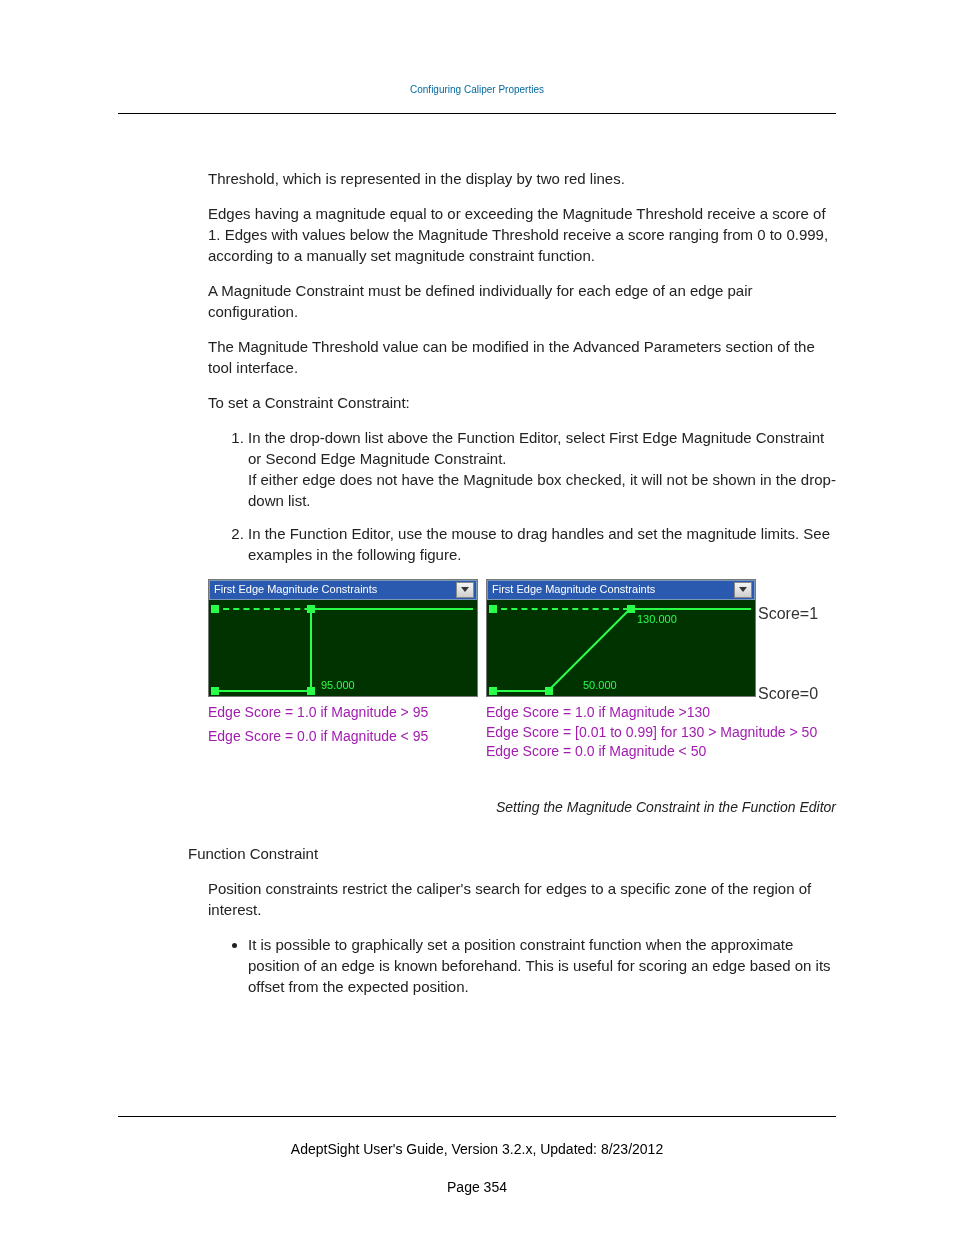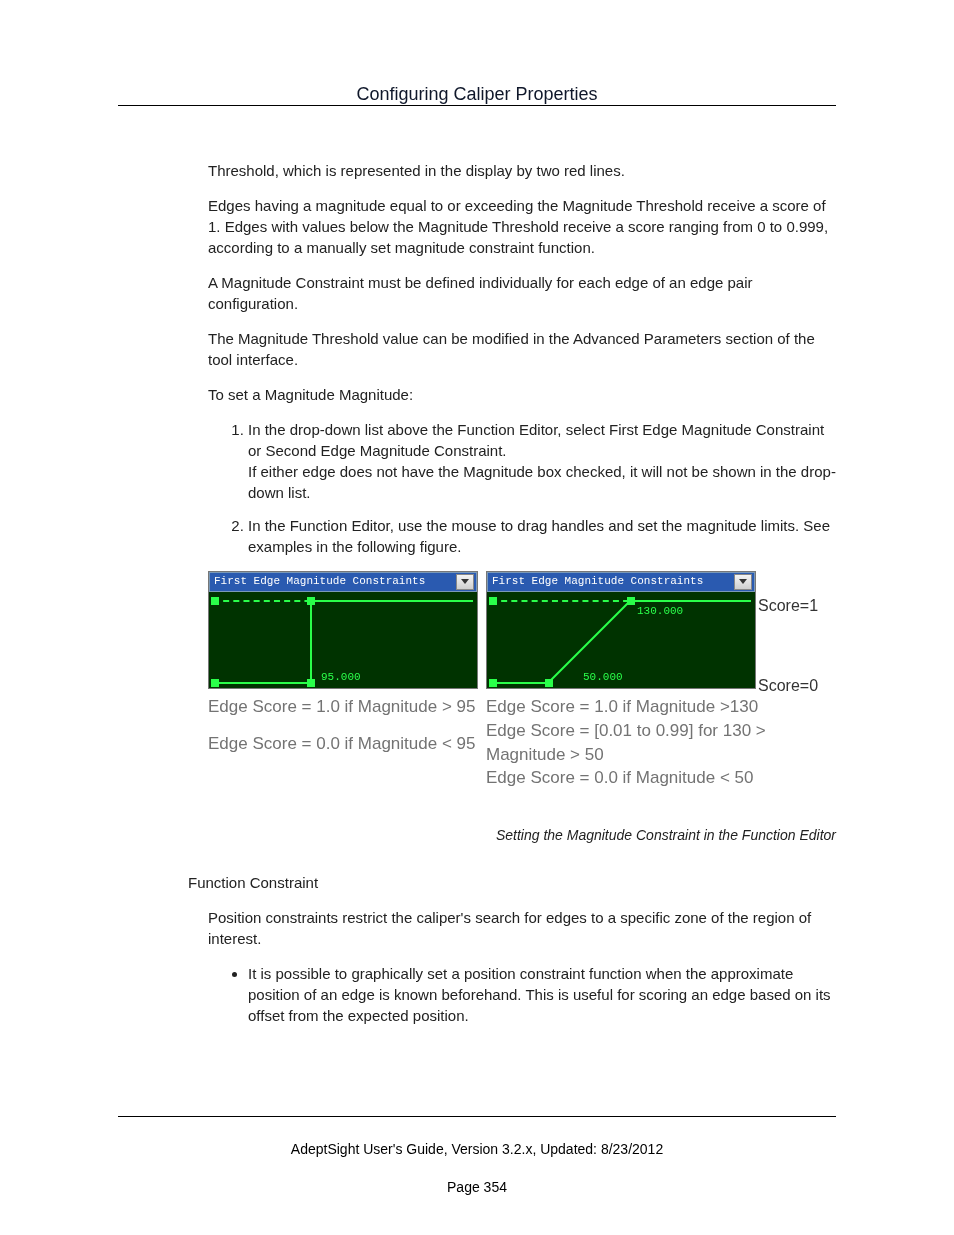--- a/index.html
+++ b/index.html
@@ -11,22 +11,23 @@
   }
   .page {
     width: 954px;
     height: 1235px;
     position: relative;
     box-sizing: border-box;
     padding: 84px 118px 40px 118px;
   }
   .header-title {
     text-align: center;
-    font-size: 18px;
-    color: #0f172a;
+    font-size: 10px;
+    color: #0369a1;
+    margin-bottom: 18px;
   }
   .hr {
     border: none;
     border-top: 1px solid #000;
     margin: 0;
   }
   .content {
     margin-left: 90px;
     margin-top: 54px;
     font-size: 15px;
@@ -55,21 +56,20 @@
     margin-top: 8px;
     margin-bottom: 6px;
   }
   .editor-col {
     position: relative;
   }
   .editor-box {
     width: 268px;
     border: 1px solid #777;
     background: #bef264;
-    font-family: Liberation Mono, monospace;
   }
   .editor-dropdown {
     height: 18px;
     background: linear-gradient(#fff,#e4e4e4);
     border: 1px solid #7a99b8;
     display: flex;
     align-items: center;
     justify-content: space-between;
     padding: 0 2px 0 4px;
     font-size: 11px;
@@ -120,22 +120,22 @@
     position: absolute;
     height: 2px;
     background: #2aff4a;
   }
   .plot-label {
     position: absolute;
     color: #2aff4a;
     font-size: 11px;
   }
   .caption-small {
-    font-size: 17px;
-    color: #737373;
+    font-size: 14px;
+    color: #a21caf;
     line-height: 1.4;
     margin-top: 6px;
   }
   .score-label {
     position: absolute;
     font-size: 16px;
     color: #333;
     left: 272px;
     white-space: nowrap;
   }
@@ -173,21 +173,21 @@
 <div class="page">
 
   <div class="header-title">Configuring Caliper Properties</div>
   <hr class="hr">
 
   <div class="content">
     <p>Threshold, which is represented in the display by two red lines.</p>
     <p>Edges having a magnitude equal to or exceeding the Magnitude Threshold receive a score of 1. Edges with values below the Magnitude Threshold receive a score ranging from 0 to 0.999, according to a manually set magnitude constraint function.</p>
     <p>A Magnitude Constraint must be defined individually for each edge of an edge pair configuration.</p>
     <p>The Magnitude Threshold value can be modified in the Advanced Parameters section of the tool interface.</p>
-    <p>To set a Magnitude Magnitude:</p>
+    <p>To set a Constraint Constraint:</p>
 
     <ol class="ol">
       <li>
         <span>In the drop-down list above the Function Editor, select First Edge Magnitude Constraint or Second Edge Magnitude Constraint.<br>If either edge does not have the Magnitude box checked, it will not be shown in the drop-down list.</span>
       </li>
       <li>
         <span>In the Function Editor, use the mouse to drag handles and set the magnitude limits. See examples in the following figure.</span>
       </li>
     </ol>
 
@@ -209,21 +209,21 @@
             <div class="handle" style="top:5px; left:98px;"></div>
             <div class="v-line" style="top:9px; left:101px; height:82px;"></div>
             <div class="h-line" style="top:90px; left:4px; width:98px;"></div>
             <div class="handle" style="top:87px; left:2px;"></div>
             <div class="handle" style="top:87px; left:98px;"></div>
             <div class="h-line" style="top:8px; left:101px; width:160px;"></div>
             <span class="plot-label" style="top:78px; left:112px;">95.000</span>
           </div>
         </div>
         <div class="caption-small">Edge Score = 1.0 if Magnitude &gt; 95</div>
-        <div class="caption-small" style="margin-top:13px;">Edge Score = 0.0 if Magnitude &lt; 95</div>
+        <div class="caption-small" style="margin-top:4px;">Edge Score = 0.0 if Magnitude &lt; 95</div>
       </div>
 
       <div class="editor-col">
         <div class="editor-box">
           <div class="editor-dropdown">
             <span class="dd-label">First Edge Magnitude Constraints</span>
             <span class="dd-btn">
               <svg width="8" height="6">
                   <polygon points="0,0 8,0 4,5" fill="#333"></polygon>
                 </svg>

